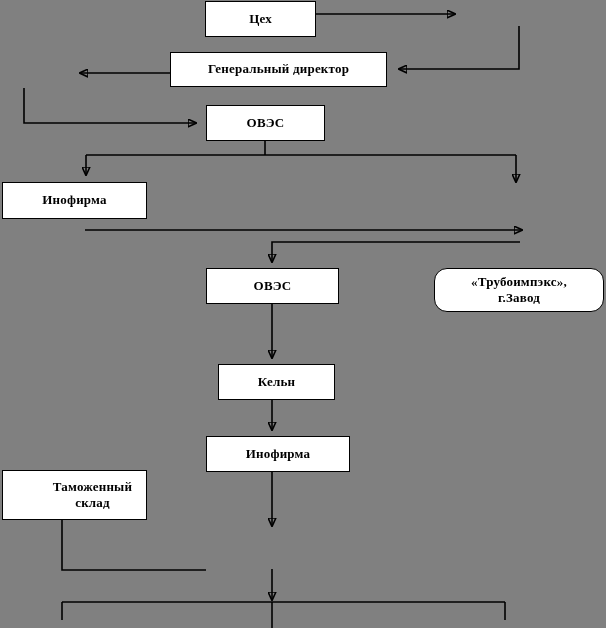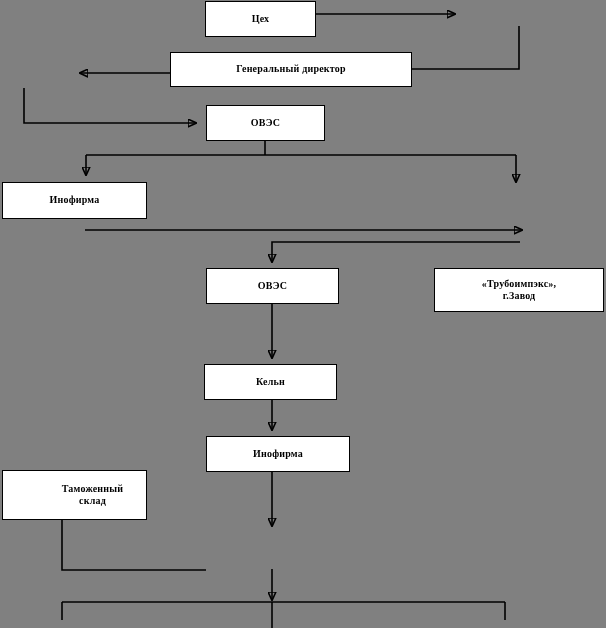--- a/index.html
+++ b/index.html
@@ -14,21 +14,21 @@
   .node{
     position:absolute;
     background:#ffffff;
     border:1px solid #000000;
     box-sizing:border-box;
     display:flex;
     align-items:center;
     justify-content:center;
     text-align:center;
     font-weight:bold;
-    font-size:10px;
+    font-size:13px;
     color:#000000;
     line-height:1.25;
     letter-spacing:0.2px;
     z-index:2;
   }
   .node span{display:block;padding:0 4px;}
   svg#wires{position:absolute;left:0;top:0;width:606px;height:628px;z-index:1;}
   svg#wires line, svg#wires path{stroke:#000000;stroke-width:1.6;fill:none;}
 </style>
 </head>
@@ -93,42 +93,42 @@
       <line x1="62" y1="602" x2="62" y2="620"></line>
       <line x1="505" y1="602" x2="505" y2="620"></line>
       <line x1="272" y1="602" x2="272" y2="628"></line>
     </g>
   </svg>
 
   <div class="node" style="left:205px;top:1px;width:111px;height:36px;">
     <span>Цех</span>
   </div>
 
-  <div class="node" style="left:170px;top:52px;width:242px;height:35px;">
+  <div class="node" style="left:170px;top:52px;width:217px;height:35px;">
     <span>Генеральный директор</span>
   </div>
 
   <div class="node" style="left:206px;top:105px;width:119px;height:36px;">
     <span>ОВЭС</span>
   </div>
 
   <div class="node" style="left:2px;top:182px;width:145px;height:37px;">
     <span>Инофирма</span>
   </div>
 
   <div class="node" style="left:206px;top:268px;width:133px;height:36px;">
     <span>ОВЭС</span>
   </div>
 
-  <div class="node" style="left:434px;top:268px;width:170px;height:44px;flex-direction:column;">
+  <div class="node" style="left:434px;top:268px;width:170px;height:44px;flex-direction:column;border-radius:13px;">
     <span>«Трубоимпэкс»,</span>
     <span>г.Завод</span>
   </div>
 
-  <div class="node" style="left:204px;top:364px;width:133px;height:36px;">
+  <div class="node" style="left:218px;top:364px;width:117px;height:36px;">
     <span>Кельн</span>
   </div>
 
   <div class="node" style="left:206px;top:436px;width:144px;height:36px;">
     <span>Инофирма</span>
   </div>
 
   <div class="node" style="left:2px;top:470px;width:145px;height:50px;flex-direction:column;padding-left:36px;">
     <span>Таможенный</span>
     <span>склад</span>

